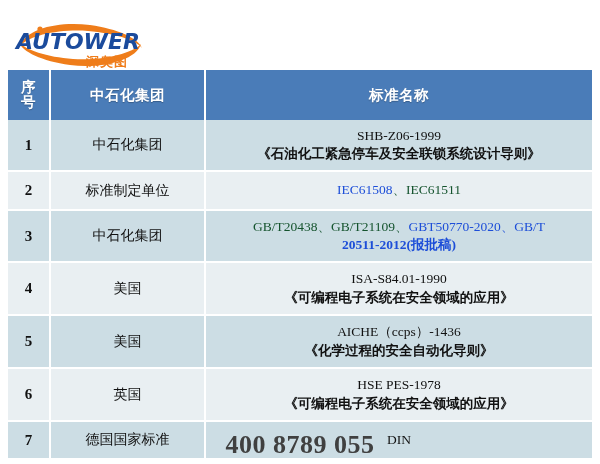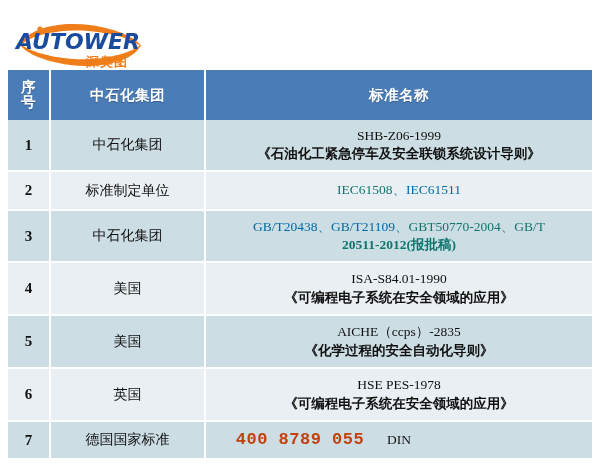--- a/index.html
+++ b/index.html
@@ -80,43 +80,43 @@
     font-size: 14px;
   }
   td.col-name {
     font-family: "Liberation Serif", "DejaVu Serif", serif;
     font-size: 13.5px;
     line-height: 1.35;
     text-align: center;
   }
   td.col-name .ln1 { display: block; }
   td.col-name .ln2 { display: block; font-weight: bold; }
-  .red { color: #0f766e; }
-  .blk { color: #0369a1; }
+  .red { color: #1d4ed8; }
+  .blk { color: #14532d; }
 
   .tall-1 td { height: 44px; }
   .short-2 td { height: 31px; }
   .tall-3 td { height: 44px; }
   .tall-4 td { height: 45px; }
   .tall-5 td { height: 45px; }
   .tall-6 td { height: 45px; }
   .short-7 td { height: 30px; }
 
   
   .phone {
     position: absolute;
     left: 0;
     right: 0;
     top: 430px;
     text-align: center;
-    color: #c2410c;
-    font-size: 17px;
+    color: #404040;
+    font-size: 26px;
     font-weight: bold;
     letter-spacing: 0.5px;
-    font-family: Liberation Mono, monospace;
+    font-family: Liberation Serif, serif;
   }
 </style>
 </head>
 <body>
 
 <div class="logo-wrap">
   <svg class="logo-svg" width="150" height="58" viewBox="0 0 150 58">
 
     <path d="M12 30 C 18 12, 52 5, 82 9 C 110 13, 130 22, 134 32
              C 128 24, 106 17, 80 15 C 52 13, 22 19, 12 30 Z" fill="#ef7d1a"></path>
@@ -162,39 +162,39 @@
       <td class="col-org">标准制定单位</td>
       <td class="col-name">
         <span class="red">IEC61508</span><span class="blk">、IEC61511</span>
       </td>
     </tr>
 
     <tr class="row-odd tall-3">
       <td class="col-idx">3</td>
       <td class="col-org">中石化集团</td>
       <td class="col-name">
-        <span class="blk">GB/T20438、GB/T21109、</span><span class="red">GBT50770-2004、GB/T</span>
+        <span class="blk">GB/T20438、GB/T21109、</span><span class="red">GBT50770-2020、GB/T</span>
         <span class="red ln2" style="font-weight:bold">20511-2012(报批稿)</span>
       </td>
     </tr>
 
     <tr class="row-even tall-4">
       <td class="col-idx">4</td>
       <td class="col-org">美国</td>
       <td class="col-name">
         <span class="ln1">ISA-S84.01-1990</span>
         <span class="ln2">《可编程电子系统在安全领域的应用》</span>
       </td>
     </tr>
 
     <tr class="row-odd tall-5">
       <td class="col-idx">5</td>
       <td class="col-org">美国</td>
       <td class="col-name">
-        <span class="ln1">AICHE（ccps）-2835</span>
+        <span class="ln1">AICHE（ccps）-1436</span>
         <span class="ln2">《化学过程的安全自动化导则》</span>
       </td>
     </tr>
 
     <tr class="row-even tall-6">
       <td class="col-idx">6</td>
       <td class="col-org">英国</td>
       <td class="col-name">
         <span class="ln1">HSE PES-1978</span>
         <span class="ln2">《可编程电子系统在安全领域的应用》</span>

